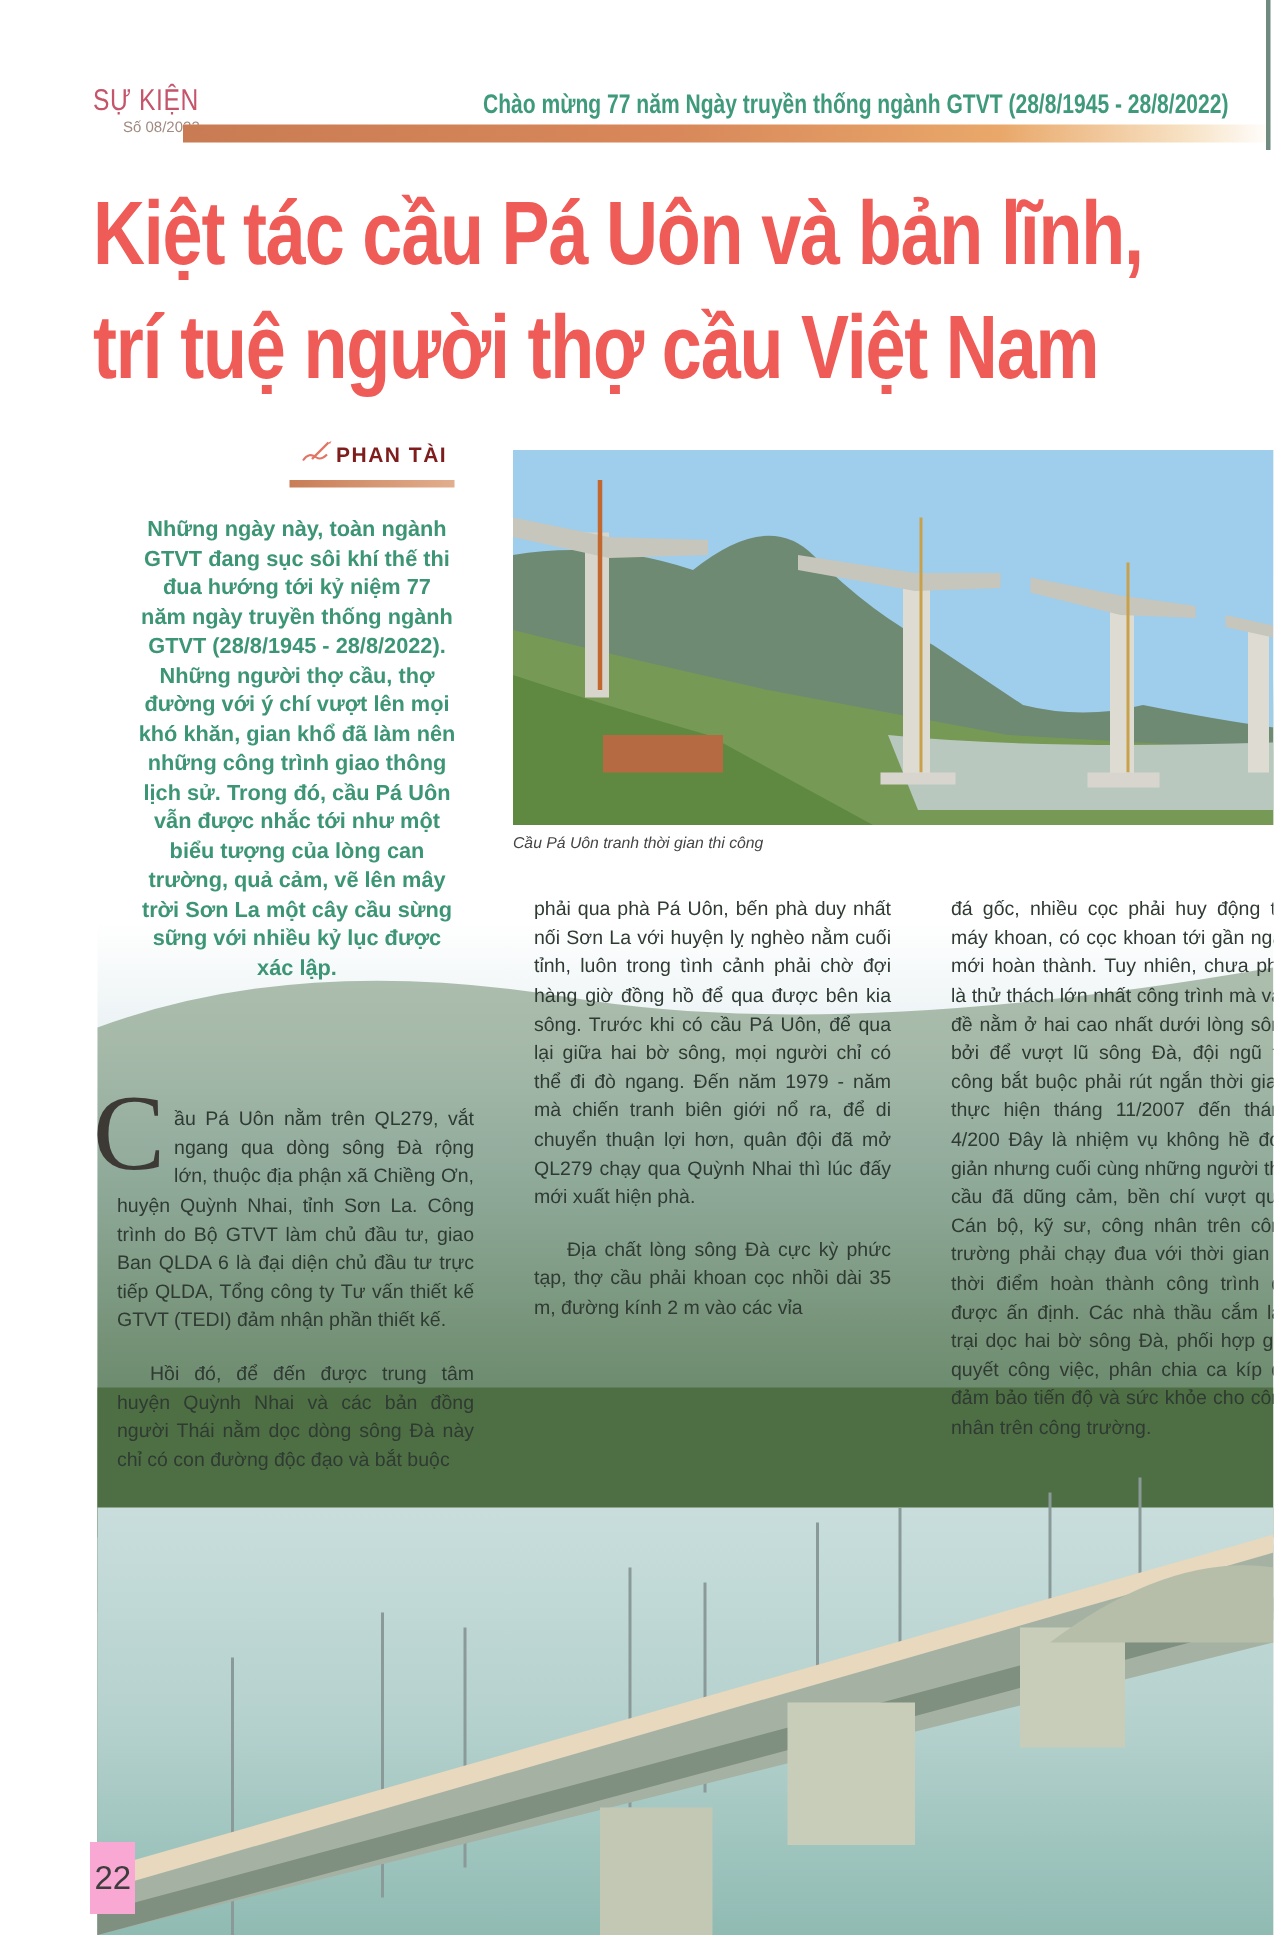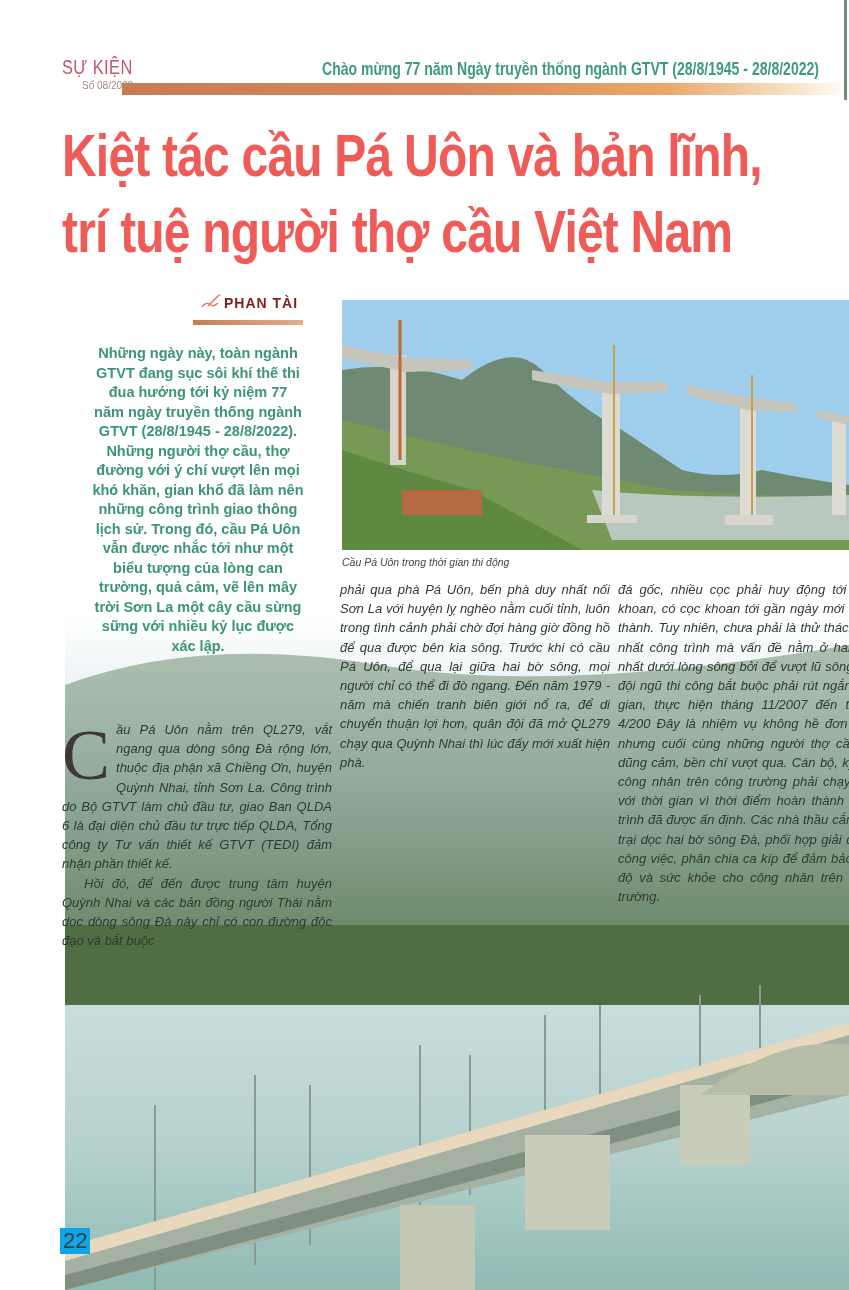--- a/index.html
+++ b/index.html
@@ -24,25 +24,25 @@
   #top-photo svg{display:block;}
   #photo-caption{left:342px;top:556px;font-size:10.5px;font-style:italic;color:#444;}
   
   #bg-photo{left:0;top:575px;width:849px;height:715px;overflow:hidden;}
   #bg-photo svg{display:block;}
   
   .col{position:absolute;font-size:13px;line-height:19.2px;color:#2f3a33;text-align:justify;}
   #col1{left:62px;top:720px;width:270px;}
   #col2{left:340px;top:580px;width:270px;}
   #col3{left:618px;top:580px;width:260px;}
-  .col p{margin:0;font-style:italic;}
+  .col p{margin:16px;}
   .indent{text-indent:22px;}
   .dropcap{float:left;font-size:72px;line-height:62px;font-weight:normal;color:#3d3a35;margin:4px 6px 0 0;font-family:"Liberation Serif",serif;}
   
-  #page-number{left:60px;top:1228px;font-size:22px;color:#3d3d3d;background:#0ea5e9;padding:0 3px;}
+  #page-number{left:60px;top:1228px;font-size:22px;color:#3d3d3d;background:#f9a8d4;padding:11px 3px;}
 </style>
 </head>
 <body>
 
 <div id="bg-photo" class="abs">
   <svg width="849" height="715" viewBox="0 0 849 715" xmlns="http://www.w3.org/2000/svg">
     <defs>
       <linearGradient id="sky" x1="0" y1="0" x2="0" y2="1">
         <stop offset="0" stop-color="#ffffff"></stop>
         <stop offset="0.12" stop-color="#e9f1f3"></stop>
@@ -130,29 +130,30 @@
 
     <rect x="398" y="105" width="16" height="115" fill="#dedcd2"></rect>
     <path d="M345 85 L405 97 L455 104 L455 112 L405 110 L345 95 Z" fill="#c6c6bd"></path>
     <line x1="410" y1="75" x2="410" y2="215" stroke="#c9a14a" stroke-width="2"></line>
     <rect x="383" y="215" width="48" height="10" fill="#d7d5cd"></rect>
 
     <rect x="490" y="120" width="14" height="95" fill="#dedcd2"></rect>
     <path d="M475 110 L507 117 L507 125 L475 118 Z" fill="#c6c6bd"></path>
   </svg>
 </div>
-<div id="photo-caption" class="abs">Cầu Pá Uôn trong thời gian thi động</div>
+<div id="photo-caption" class="abs">Cầu Pá Uôn tranh thời gian thi công</div>
 
 <div id="col1" class="col">
   <span class="dropcap">C</span>
   <p>ầu Pá Uôn nằm trên QL279, vắt ngang qua dòng sông Đà rộng lớn, thuộc địa phận xã Chiềng Ơn, huyện Quỳnh Nhai, tỉnh Sơn La. Công trình do Bộ GTVT làm chủ đầu tư, giao Ban QLDA 6 là đại diện chủ đầu tư trực tiếp QLDA, Tổng công ty Tư vấn thiết kế GTVT (TEDI) đảm nhận phần thiết kế.</p>
   <p class="indent">Hồi đó, để đến được trung tâm huyện Quỳnh Nhai và các bản đồng người Thái nằm dọc dòng sông Đà này chỉ có con đường độc đạo và bắt buộc</p>
 </div>
 
 <div id="col2" class="col">
   <p>phải qua phà Pá Uôn, bến phà duy nhất nối Sơn La với huyện lỵ nghèo nằm cuối tỉnh, luôn trong tình cảnh phải chờ đợi hàng giờ đồng hồ để qua được bên kia sông. Trước khi có cầu Pá Uôn, để qua lại giữa hai bờ sông, mọi người chỉ có thể đi đò ngang. Đến năm 1979 - năm mà chiến tranh biên giới nổ ra, để di chuyển thuận lợi hơn, quân đội đã mở QL279 chạy qua Quỳnh Nhai thì lúc đấy mới xuất hiện phà.</p>
+  <p class="indent">Địa chất lòng sông Đà cực kỳ phức tạp, thợ cầu phải khoan cọc nhồi dài 35 m, đường kính 2 m vào các vỉa</p>
 </div>
 
 <div id="col3" class="col">
   <p>đá gốc, nhiều cọc phải huy động tới máy khoan, có cọc khoan tới gần ngày mới hoàn thành. Tuy nhiên, chưa phải là thử thách lớn nhất công trình mà vấn đề nằm ở hai cao nhất dưới lòng sông bởi để vượt lũ sông Đà, đội ngũ thi công bắt buộc phải rút ngắn thời gian, thực hiện tháng 11/2007 đến tháng 4/200 Đây là nhiệm vụ không hề đơn giản nhưng cuối cùng những người thợ cầu đã dũng cảm, bền chí vượt qua. Cán bộ, kỹ sư, công nhân trên công trường phải chạy đua với thời gian vì thời điểm hoàn thành công trình đã được ấn định. Các nhà thầu cắm lán trại dọc hai bờ sông Đà, phối hợp giải quyết công việc, phân chia ca kíp để đảm bảo tiến độ và sức khỏe cho công nhân trên công trường.</p>
 </div>
 
 <div id="page-number" class="abs">22</div>
 
 </body></html>

